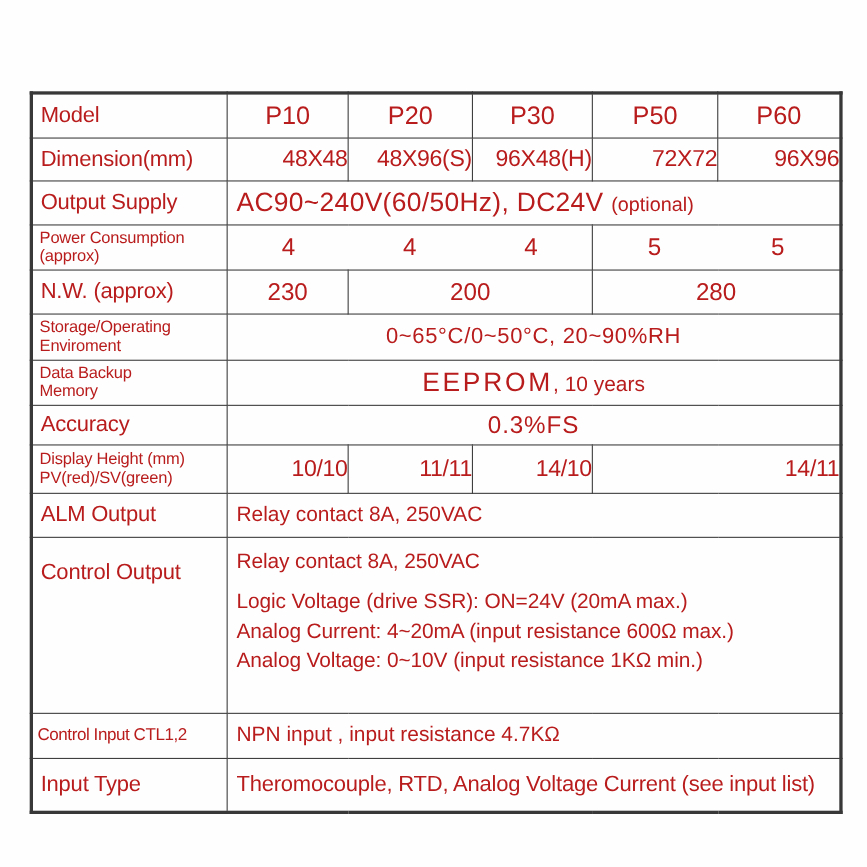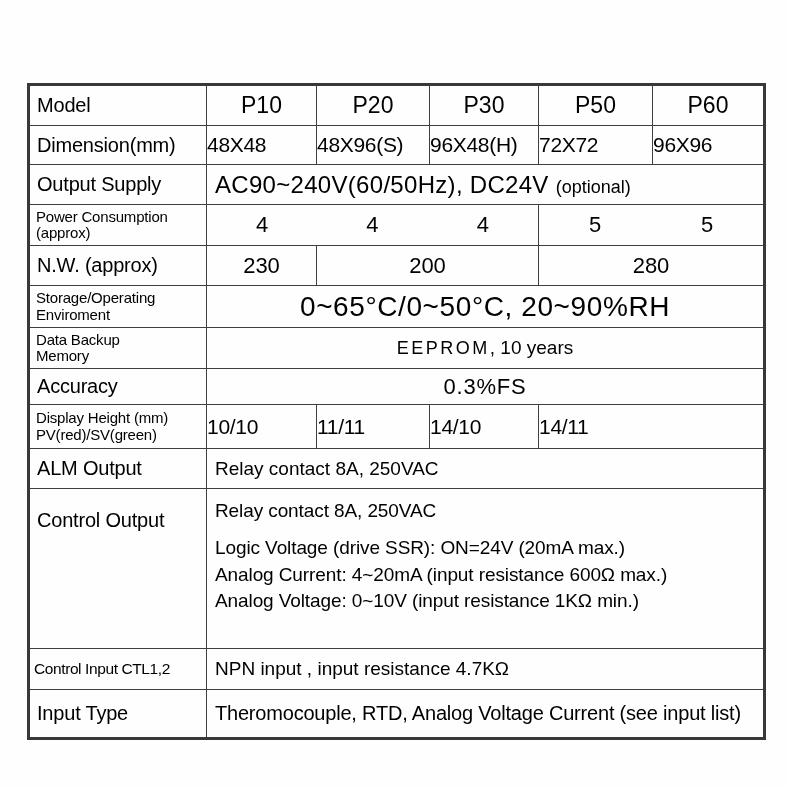--- a/index.html
+++ b/index.html
@@ -2,21 +2,21 @@
 <html><head>
 <meta charset="utf-8">
 <style>
   html, body { margin: 0; padding: 0; background: #ffffff; }
   .stage {
     position: relative;
     width: 788px;
     height: 788px;
     background: #fefefe;
     font-family: "Liberation Sans", sans-serif;
-    color: #000000;
+    color: #b91c1c;
     overflow: hidden;
   }
   table.spec {
     position: absolute;
     left: 27px;
     top: 83px;
     width: 736px;
     border-collapse: collapse;
     table-layout: fixed;
     border: 3px solid #383838;
@@ -42,32 +42,32 @@
     white-space: nowrap;
   }
   td.lbl-xs {
     font-size: 15.5px;
     padding-left: 4px;
     letter-spacing: -0.4px;
     white-space: nowrap;
   }
   
   td.vhead { font-size: 23px; text-align: center; }
-  td.vcell { font-size: 21px; text-align: left; letter-spacing: -0.3px; }
+  td.vcell { font-size: 21px; text-align: right; letter-spacing: -0.3px; }
   td.vnum  { font-size: 22px; text-align: center; }
   td.vwide {
     font-size: 24px;
     padding-left: 8px;
     letter-spacing: 0.3px;
     white-space: nowrap;
   }
   td.vwide .note { font-size: 18px; letter-spacing: 0; }
-  td.vcenter-big { font-size: 28px; text-align: center; letter-spacing: 0.6px; }
+  td.vcenter-big { font-size: 20px; text-align: center; letter-spacing: 0.6px; }
   td.veeprom { font-size: 19px; text-align: center; }
-  td.veeprom .caps { font-size: 18px; letter-spacing: 2.5px; }
+  td.veeprom .caps { font-size: 24px; letter-spacing: 2.5px; }
   td.vaccuracy { font-size: 22px; text-align: center; letter-spacing: 0.8px; }
   td.vtext { font-size: 19px; padding-left: 8px; white-space: nowrap; }
   td.vtext-sm { font-size: 20px; padding-left: 8px; letter-spacing: -0.2px; white-space: nowrap; }
   
   .spread {
     display: flex;
     justify-content: space-around;
     align-items: center;
     width: 100%;
     font-size: 22px;

